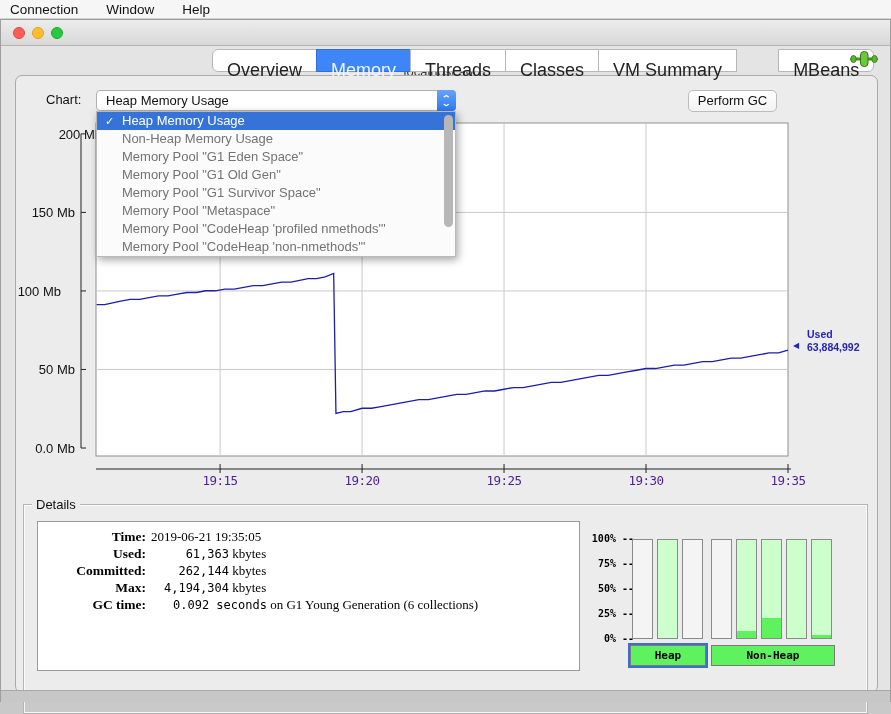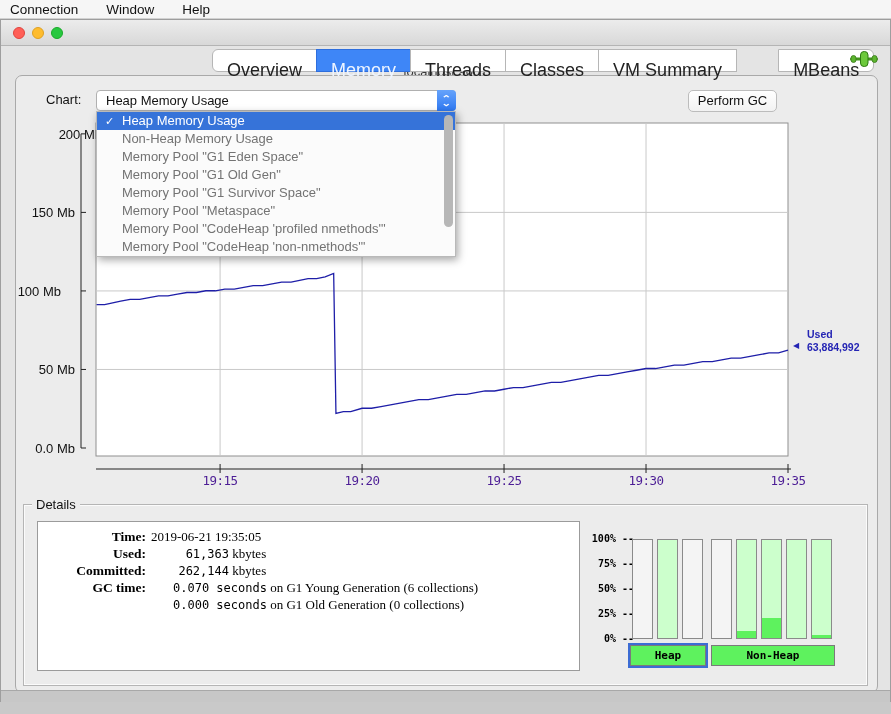--- a/index.html
+++ b/index.html
@@ -49,21 +49,21 @@
 
   
   .chart-area { position:absolute; left:0; top:0; }
   #chart-svg { position:absolute; left:0px; top:0px; z-index:1; }
   .ylab { position:absolute; width:58px; text-align:right; font-size:13px; color:#111; }
   .xlab { position:absolute; width:60px; text-align:center; font-size:12.5px; color:#4c1d95; font-family:"DejaVu Sans Mono", monospace; letter-spacing:-0.5px; }
   .used-tag { position:absolute; left:806px; top:308px; font-size:10.5px; font-weight:bold; color:#2525b4; line-height:13px; white-space:nowrap; z-index:2; }
   .used-arrow { position:absolute; left:792px; top:321px; font-size:8px; color:#2525b4; z-index:2; }
 
   
-  .details-group { position:absolute; left:22px; top:484px; width:845px; height:182px; border:1px solid #b5b5b5; outline:1px solid rgba(255,255,255,.8); outline-offset:-2px; }
+  .details-group { position:absolute; left:22px; top:484px; width:845px; height:210px; border:1px solid #b5b5b5; outline:1px solid rgba(255,255,255,.8); outline-offset:-2px; }
   .details-title { position:absolute; left:8px; top:-8px; background:#ececec; padding:0 4px; font-size:13px; color:#111; }
   .details-box { position:absolute; left:13px; top:16px; width:543px; height:150px; background:#fff; border:1px solid #9b9b9b; padding:6px 0 0 8px; }
   .drow { line-height:16px; white-space:nowrap; }
   .dlabel { display:inline-block; width:100px; text-align:right; font-family:"Liberation Serif", serif; font-weight:bold; font-size:13.5px; color:#000; }
   .dser { font-family:"Liberation Serif", serif; font-size:13px; color:#000; }
   .dnum { display:inline-block; min-width:78px; text-align:right; font-family:"DejaVu Sans Mono", monospace; font-size:12px; color:#000; }
   .dmono { display:inline-block; margin-left:22px; font-family:"DejaVu Sans Mono", monospace; font-size:12px; color:#000; }
   .dval { margin-left:5px; }
 
   
@@ -182,22 +182,22 @@
     <div class="sb"></div>
   </div>
 
   <div class="details-group">
     <div class="details-title">Details</div>
     <div class="details-box">
       <div id="details-rows">
           <div class="drow"><span class="dlabel">Time:</span><span class="dval"><span class="dser">2019-06-21 19:35:05</span></span></div>
           <div class="drow"><span class="dlabel">Used:</span><span class="dval"><span class="dnum">61,363</span><span class="dser"> kbytes</span></span></div>
           <div class="drow"><span class="dlabel">Committed:</span><span class="dval"><span class="dnum">262,144</span><span class="dser"> kbytes</span></span></div>
-          <div class="drow"><span class="dlabel">GC time:</span><span class="dval"><span class="dmono">0.070 seconds</span><span class="dser"> on G1 Young Generation (6 collections)</span></span></div>
-          <div class="drow"><span class="dlabel"></span><span class="dval"><span class="dmono">0.000 seconds</span><span class="dser"> on G1 Old Generation (0 collections)</span></span></div>
+          <div class="drow"><span class="dlabel">Max:</span><span class="dval"><span class="dnum">4,194,304</span><span class="dser"> kbytes</span></span></div>
+          <div class="drow"><span class="dlabel">GC time:</span><span class="dval"><span class="dmono">0.092 seconds</span><span class="dser"> on G1 Young Generation (6 collections)</span></span></div>
         </div>
     </div>
     <div id="pools">
         <div class="plab" style="left: 562px; top: 28px;">100% --</div>
         <div class="plab" style="left: 562px; top: 53px;">75% --</div>
         <div class="plab" style="left: 562px; top: 78px;">50% --</div>
         <div class="plab" style="left: 562px; top: 103px;">25% --</div>
         <div class="plab" style="left: 562px; top: 128px;">0% --</div>
         <div class="pbar" style="left: 608px; top: 34px;"></div>
         <div class="pbar" style="left: 633px; top: 34px;">

